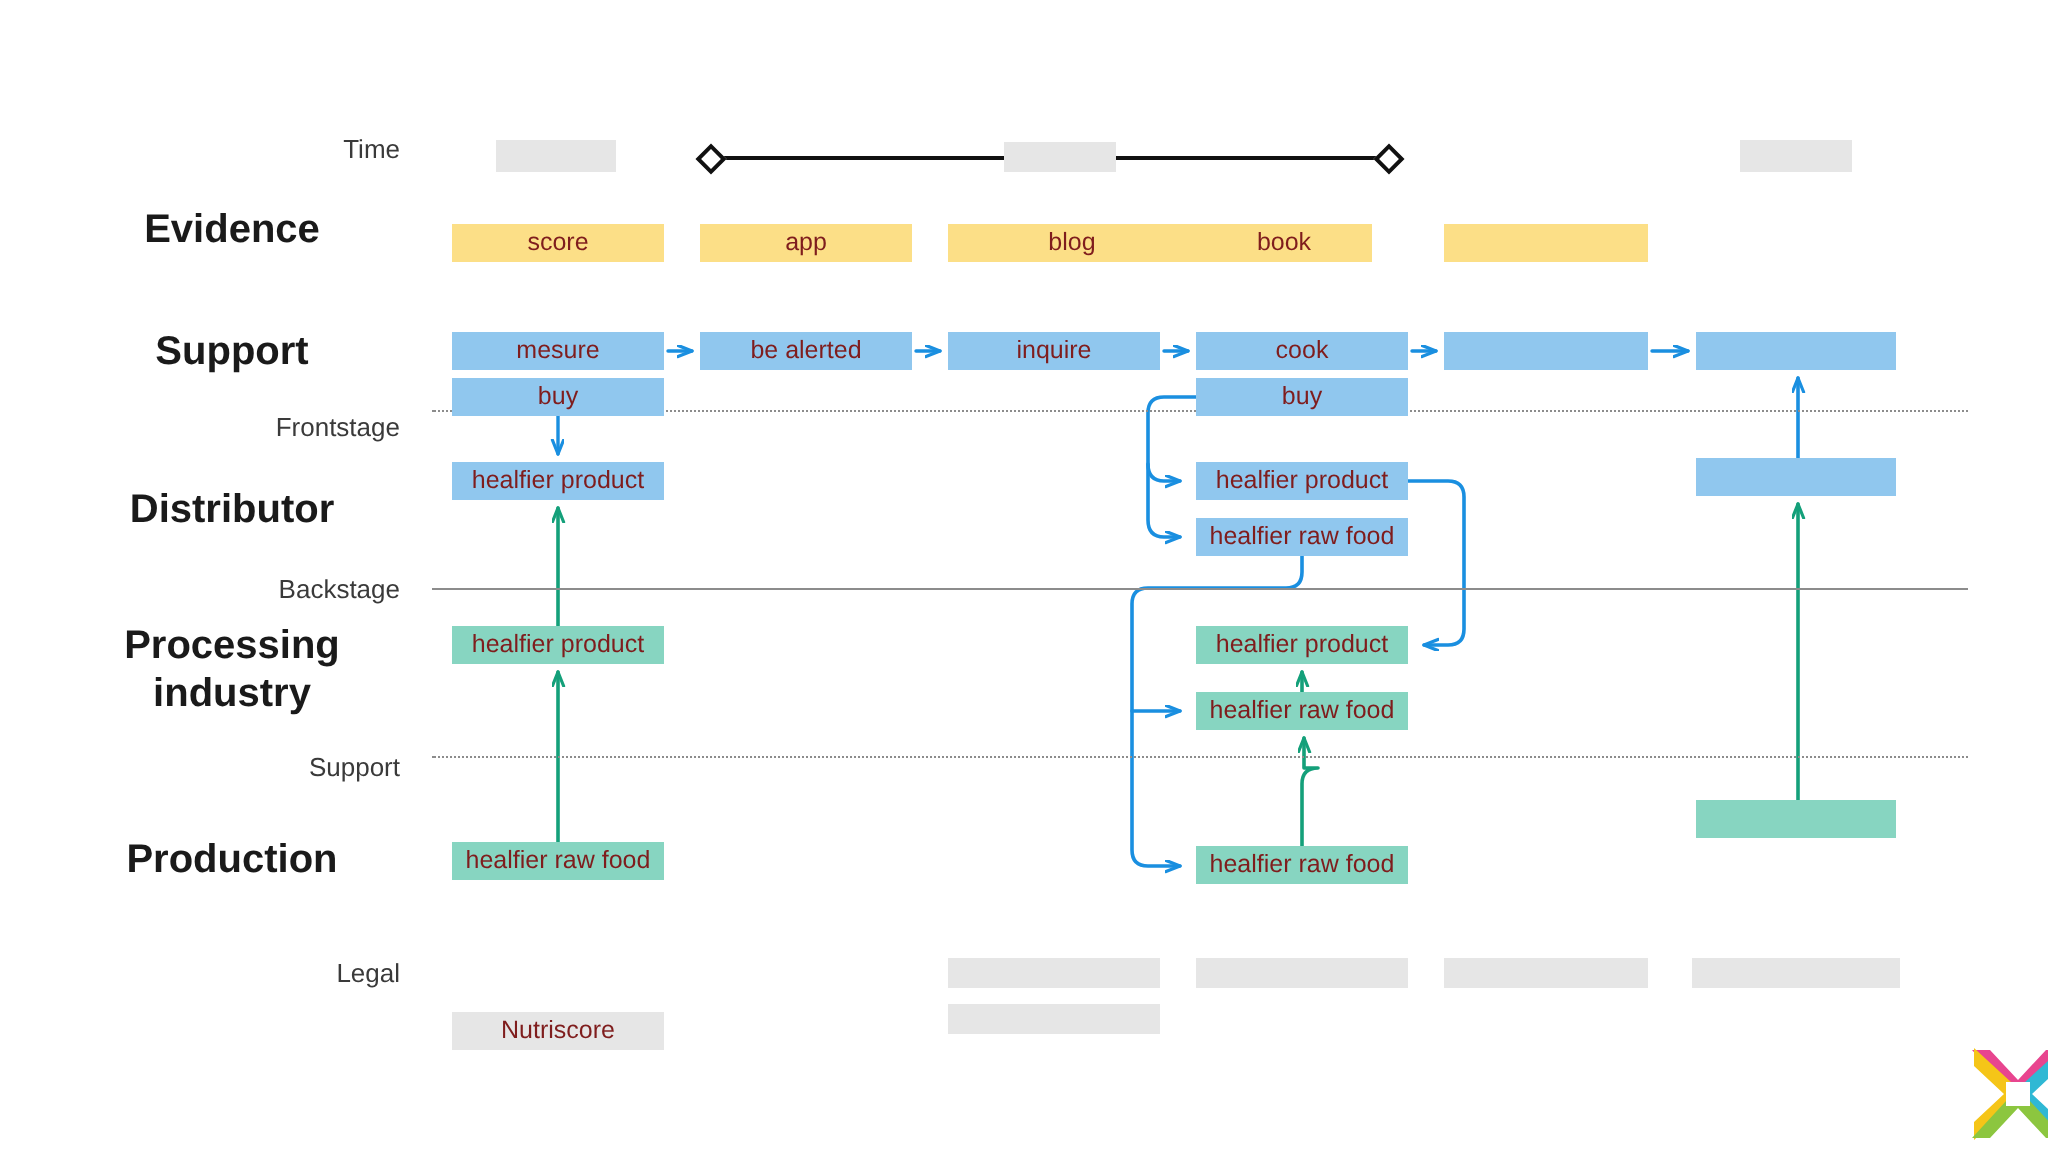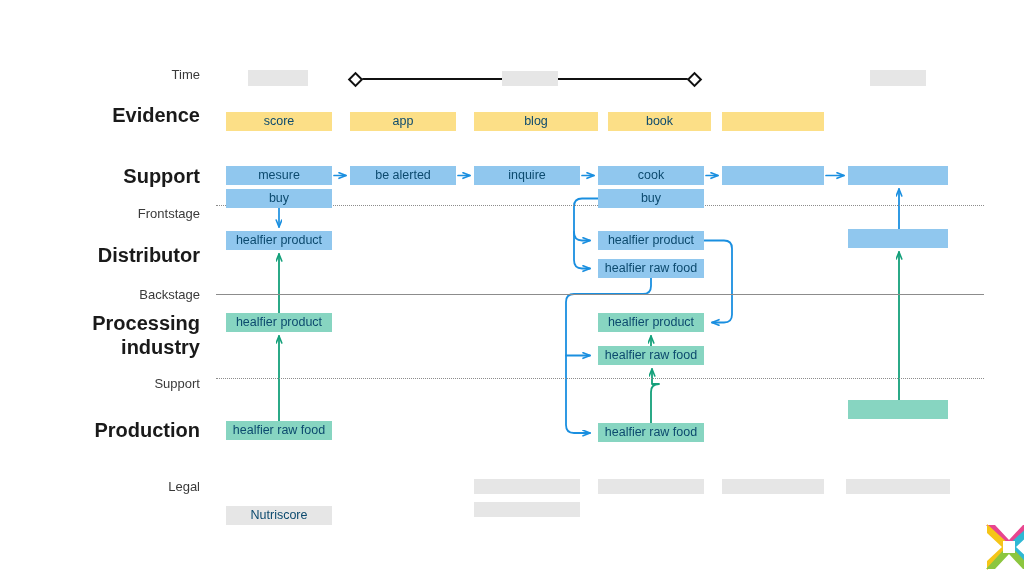--- a/index.html
+++ b/index.html
@@ -20,21 +20,21 @@
     width: 1024px;
     height: 576px;
   }
   .abs { position: absolute; box-sizing: border-box; }
 
   
   .row-label-major {
     font-size: 20px;
     font-weight: bold;
     color: #1a1a1a;
-    text-align: right;
+    text-align: center;
     line-height: 24px;
     white-space: pre-line;
   }
   .row-label-minor {
     font-size: 13px;
     font-weight: normal;
     color: #3a3a3a;
     text-align: right;
     line-height: 16px;
   }
@@ -48,21 +48,21 @@
     border-top: 1.5px solid #8c8c8c;
     height: 0;
   }
 
   
   .box {
     display: flex;
     align-items: center;
     justify-content: center;
     font-size: 12.5px;
-    color: #0c4a6e;
+    color: #7f1d1d;
     line-height: 1;
     text-align: left;
     white-space: nowrap;
   }
   .box-yellow { background: #fcdf87; }
   .box-blue   { background: #90c7ee; }
   .box-green  { background: #87d5c1; }
   .box-gray   { background: #e6e6e6; }
 
   
@@ -184,21 +184,21 @@
   <div class="abs box box-gray" style="left:236px; top:70px; width:60px; height:16px;"></div>
   <div class="abs time-line" style="left:343px; top:78px; width:339px;"></div>
   <div class="abs box box-gray" style="left:490px; top:71px; width:56px; height:15px;"></div>
   <div class="abs time-diamond" style="left:338px; top:73.5px;"></div>
   <div class="abs time-diamond" style="left:677px; top:73.5px;"></div>
   <div class="abs box box-gray" style="left:858px; top:70px; width:56px; height:16px;"></div>
 
   <div class="abs box box-yellow" style="left:214px; top:112px; width:106px; height:19px;">score</div>
   <div class="abs box box-yellow" style="left:338px; top:112px; width:106px; height:19px;">app</div>
   <div class="abs box box-yellow" style="left:462px; top:112px; width:124px; height:19px;">blog</div>
-  <div class="abs box box-yellow" style="left:586px; top:112px; width:103px; height:19px;margin-left:10px;">book</div>
+  <div class="abs box box-yellow" style="left:586px; top:112px; width:88px; height:19px;">book</div>
   <div class="abs box box-yellow" style="left:710px; top:112px; width:102px; height:19px;"></div>
 
   <div class="abs box box-blue" style="left:214px; top:166px; width:106px; height:19px;">mesure</div>
   <div class="abs box box-blue" style="left:338px; top:166px; width:106px; height:19px;">be alerted</div>
   <div class="abs box box-blue" style="left:462px; top:166px; width:106px; height:19px;">inquire</div>
   <div class="abs box box-blue" style="left:586px; top:166px; width:106px; height:19px;">cook</div>
   <div class="abs box box-blue" style="left:710px; top:166px; width:102px; height:19px;"></div>
   <div class="abs box box-blue" style="left:836px; top:166px; width:100px; height:19px;"></div>
 
   <div class="abs box box-blue" style="left:214px; top:189px; width:106px; height:19px;">buy</div>

